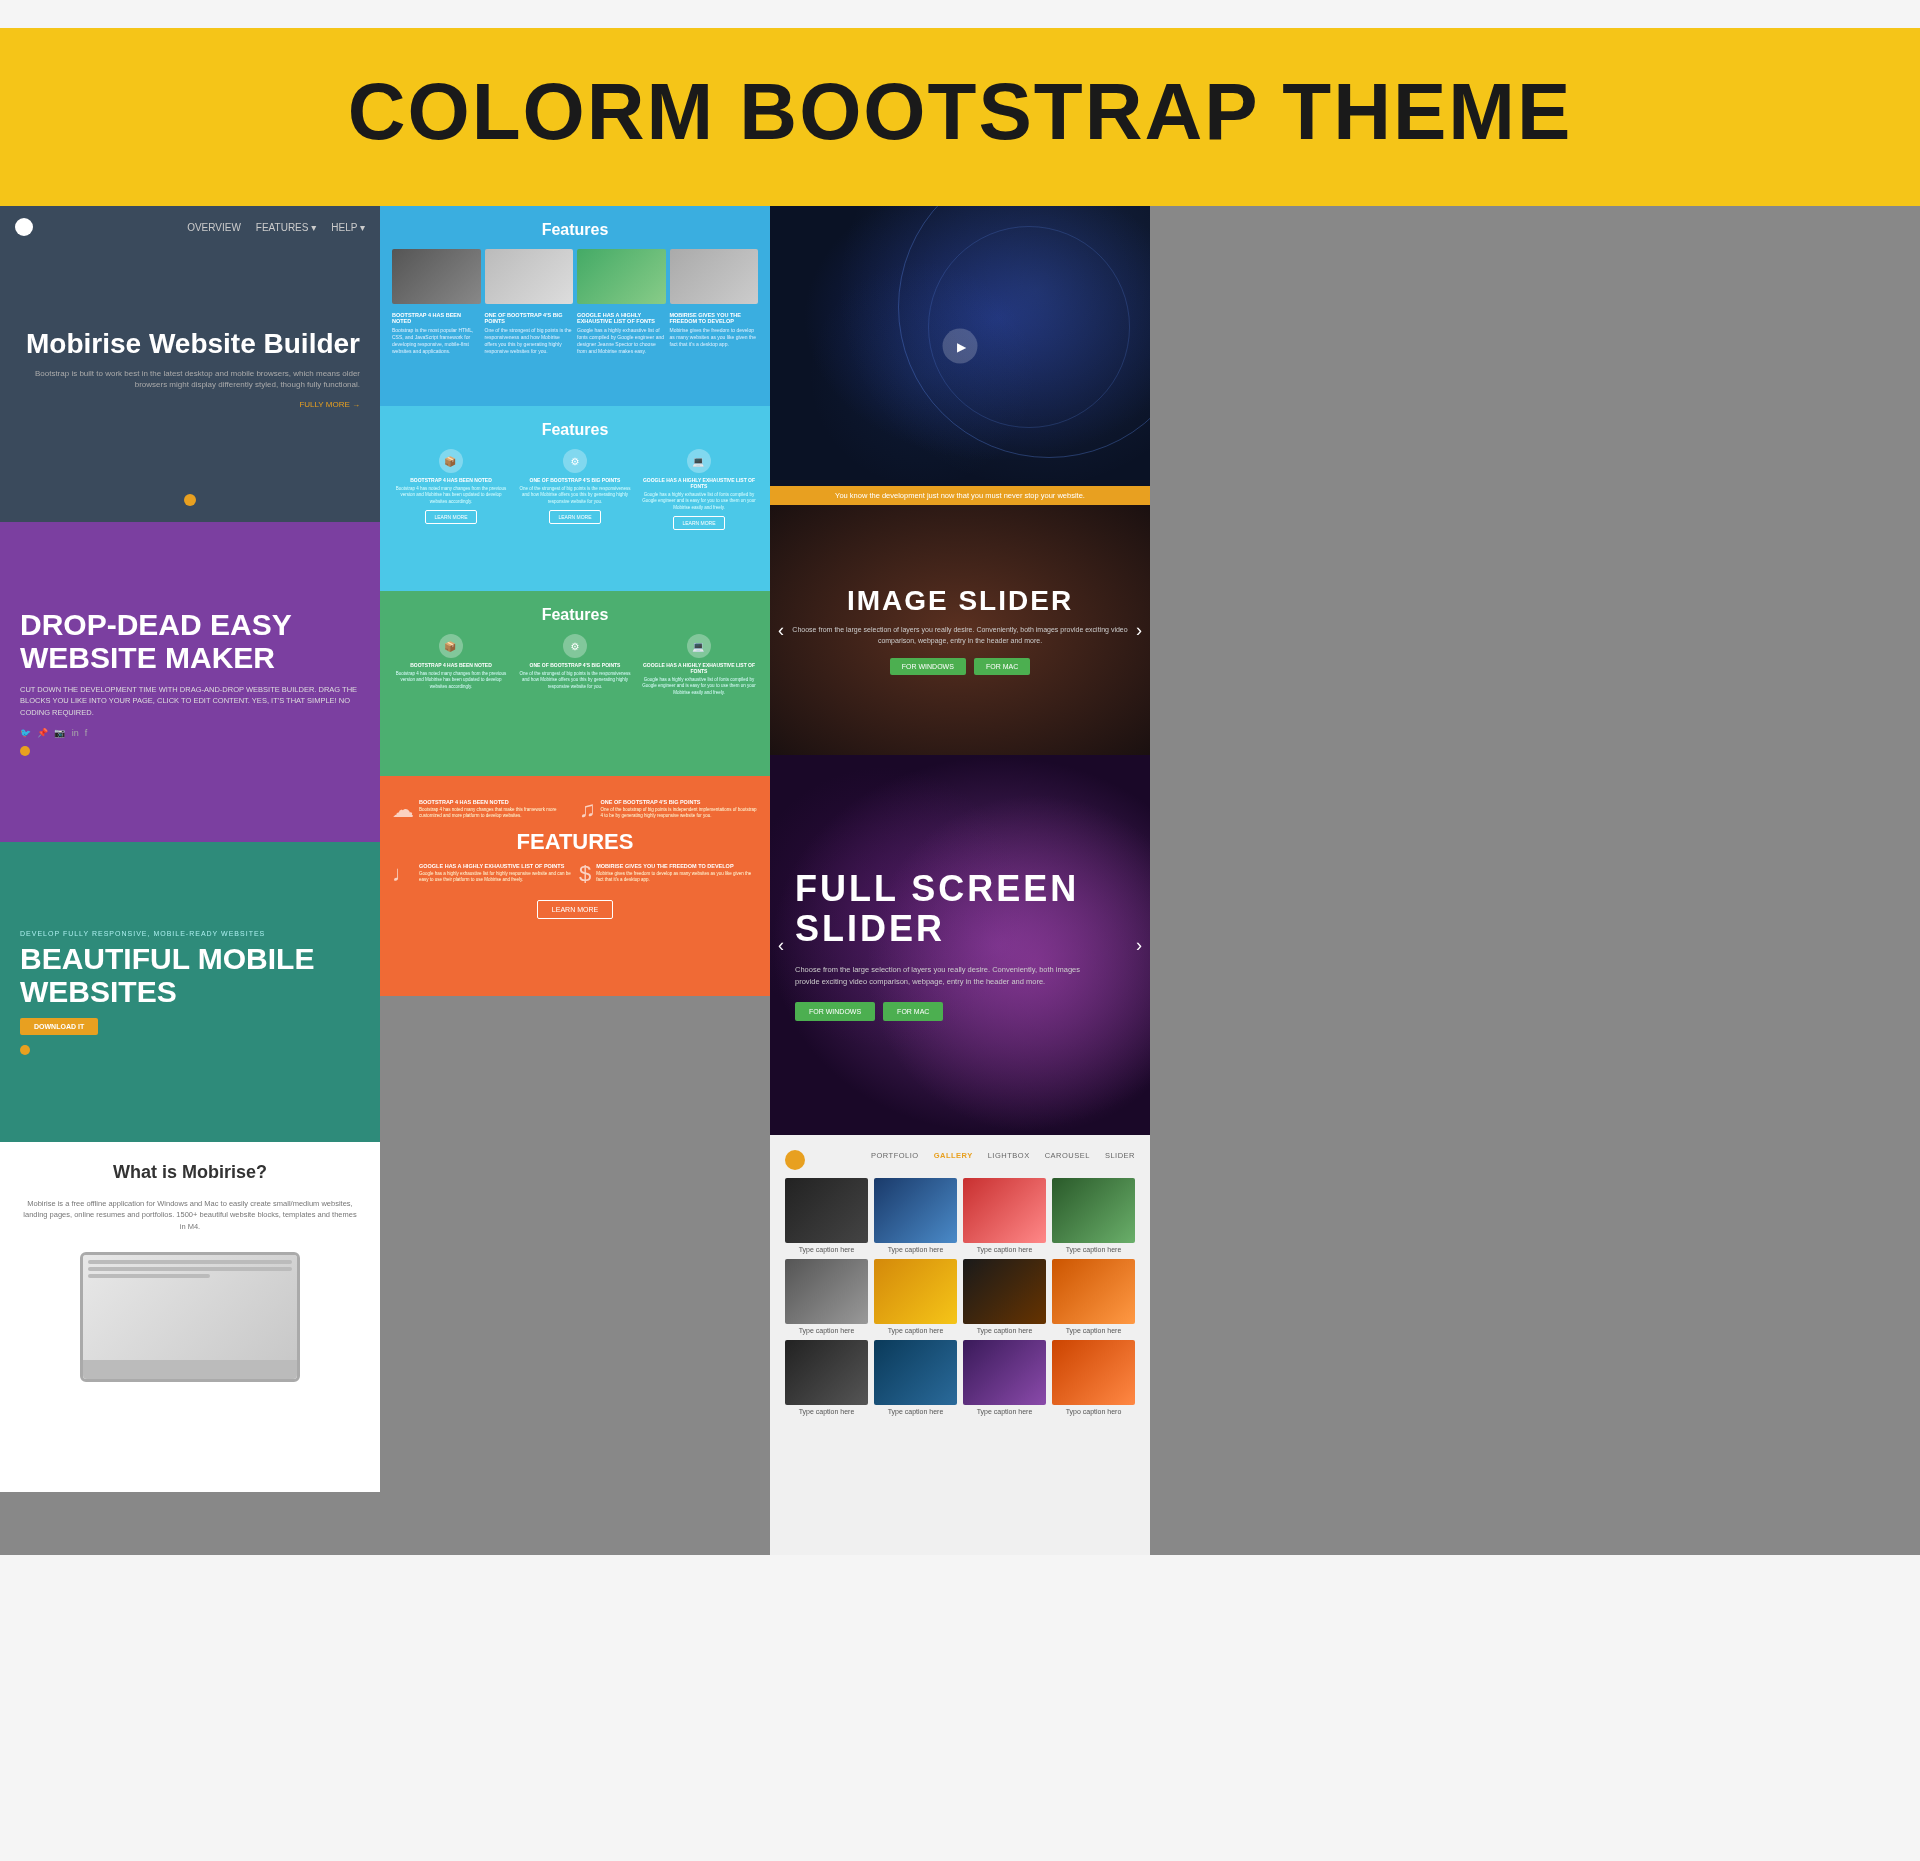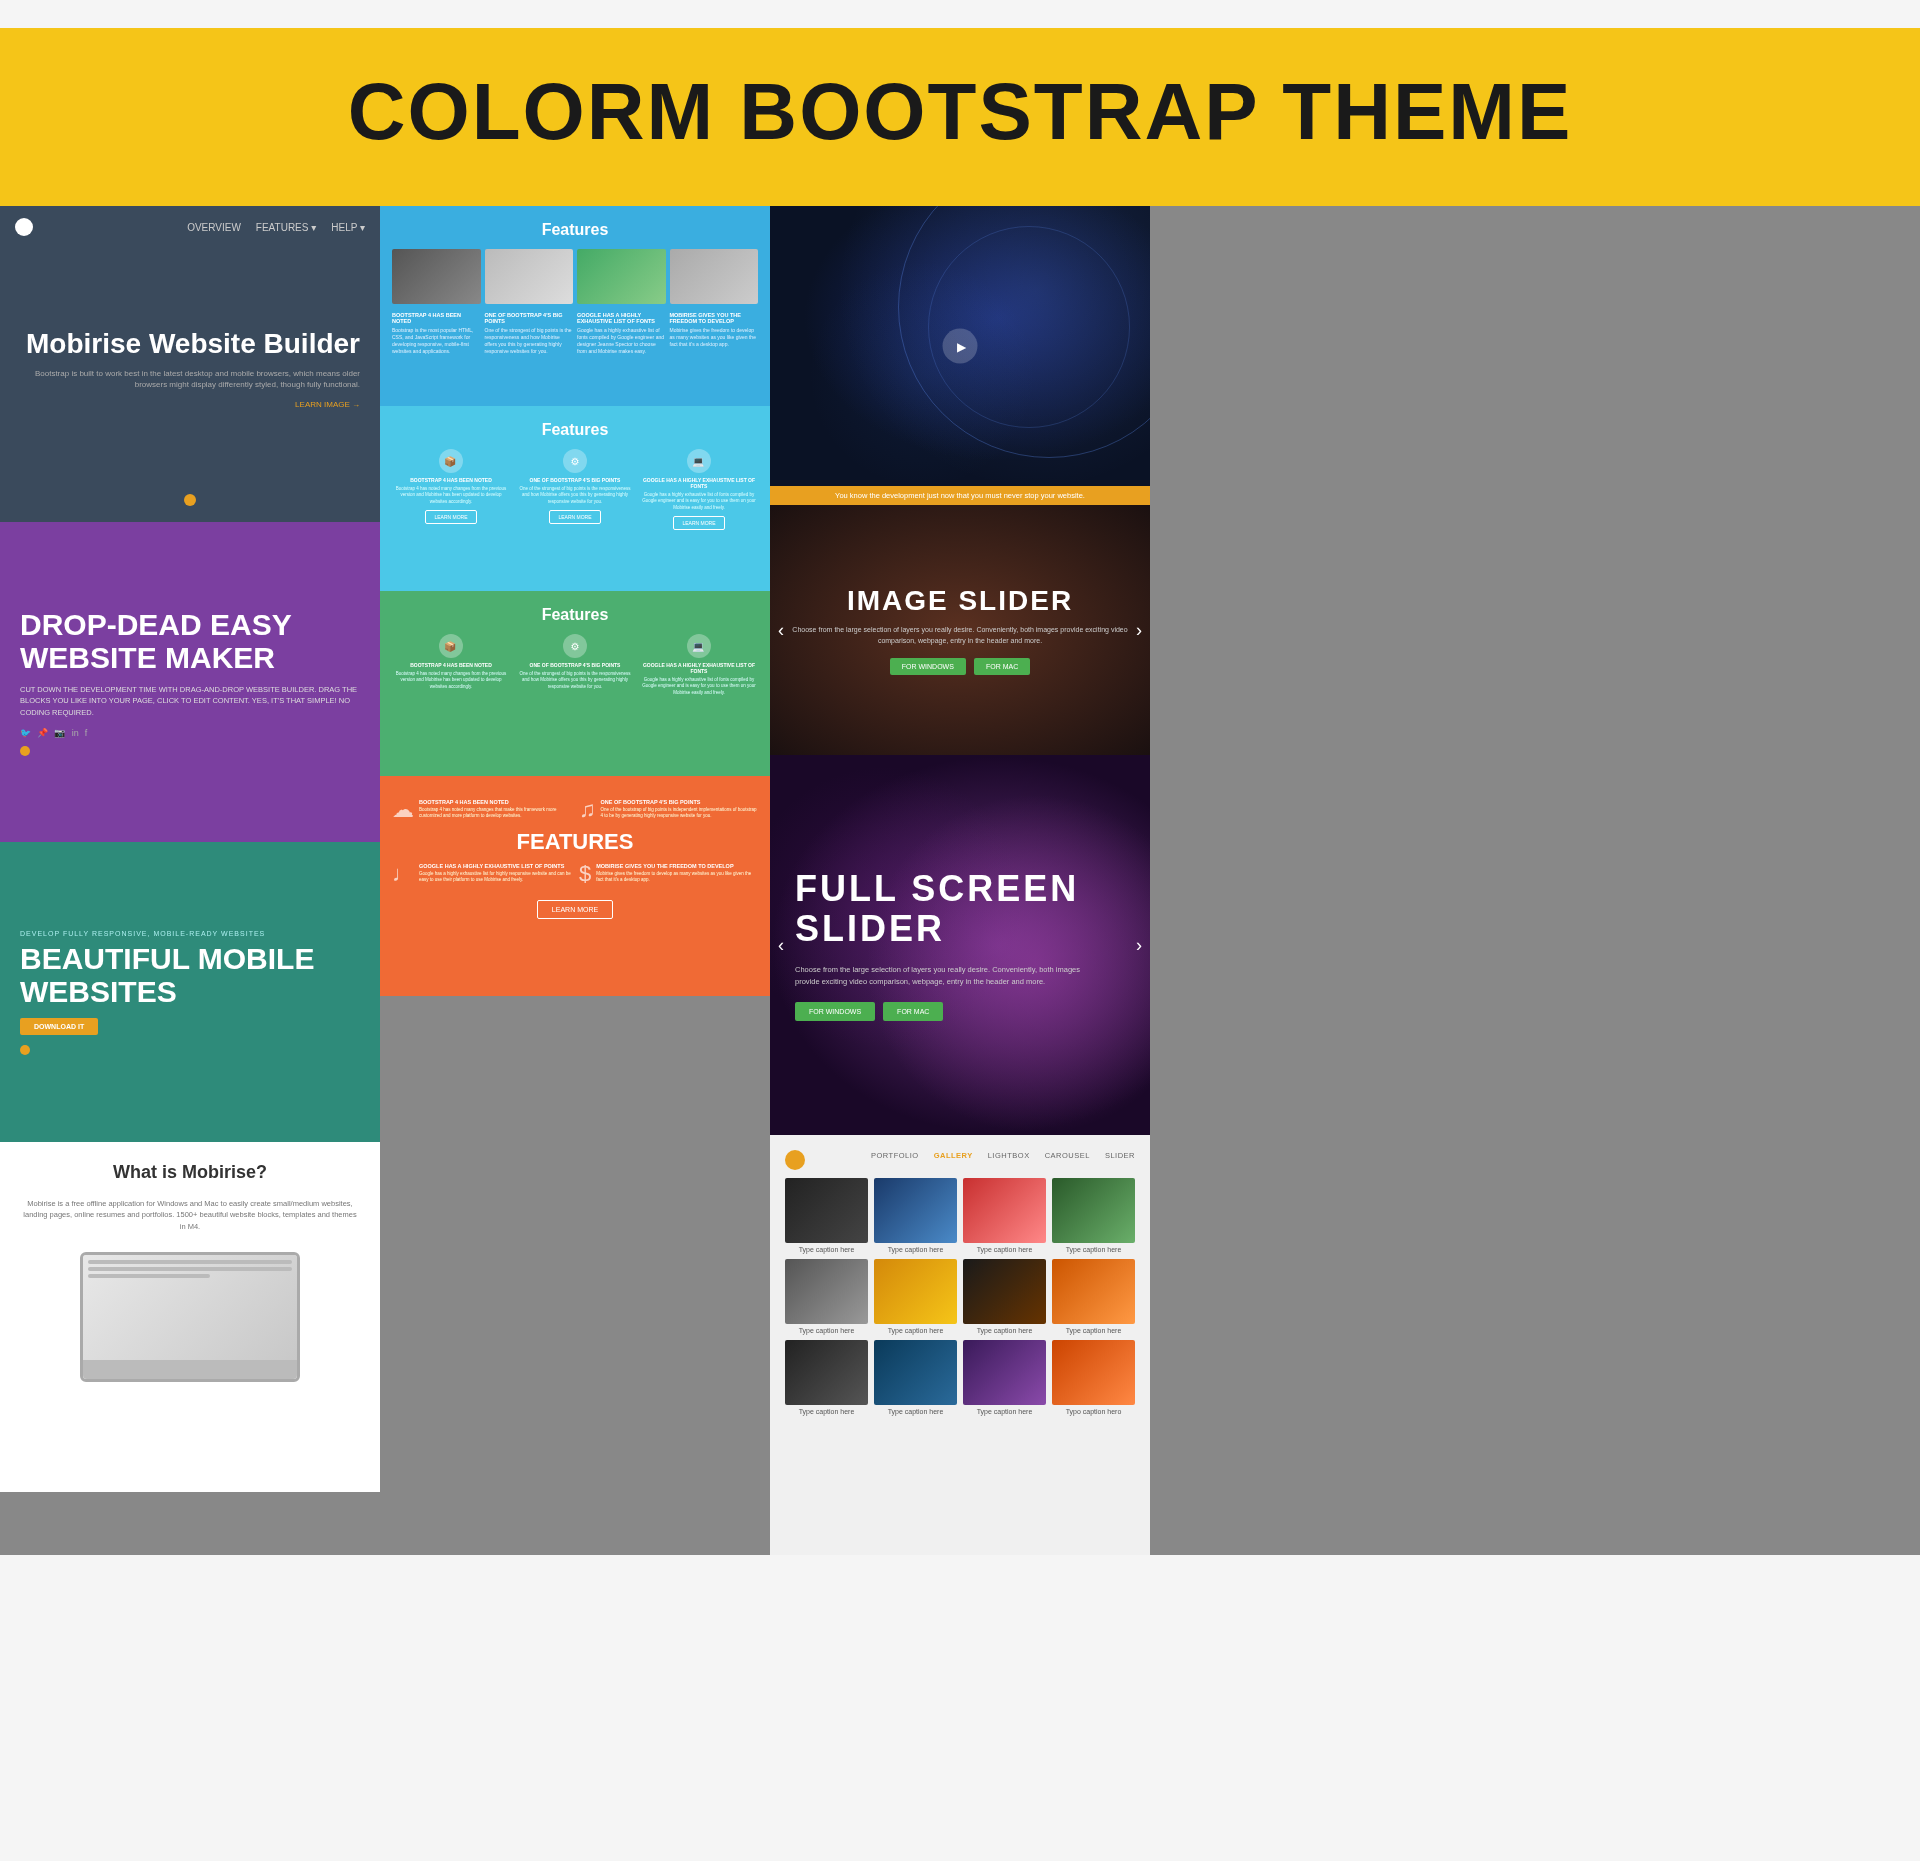--- a/index.html
+++ b/index.html
@@ -631,21 +631,21 @@
       <div class="nav-links">
         <span>OVERVIEW</span>
         <span>FEATURES ▾</span>
         <span>HELP ▾</span>
       </div>
     </div>
 
     <div class="panel-mobirise">
       <h2>Mobirise Website Builder</h2>
       <p>Bootstrap is built to work best in the latest desktop and mobile browsers, which means older browsers might display differently styled, though fully functional.</p>
-      <a class="learn-more-link">LEARN IMAGE →</a>
+      <a class="learn-more-link">FULLY MORE →</a>
     </div>
     <div style="background:#3a4a5c; padding:8px 20px; text-align:center;">
       <div class="orange-dot"></div>
     </div>
 
     <div class="panel-purple">
       <h2>DROP-DEAD EASY WEBSITE MAKER</h2>
       <p>CUT DOWN THE DEVELOPMENT TIME WITH DRAG-AND-DROP WEBSITE BUILDER. DRAG THE BLOCKS YOU LIKE INTO YOUR PAGE, CLICK TO EDIT CONTENT. YES, IT'S THAT SIMPLE! NO CODING REQUIRED.</p>
       <div class="social-icons">
         <span class="social-icon">🐦</span>

